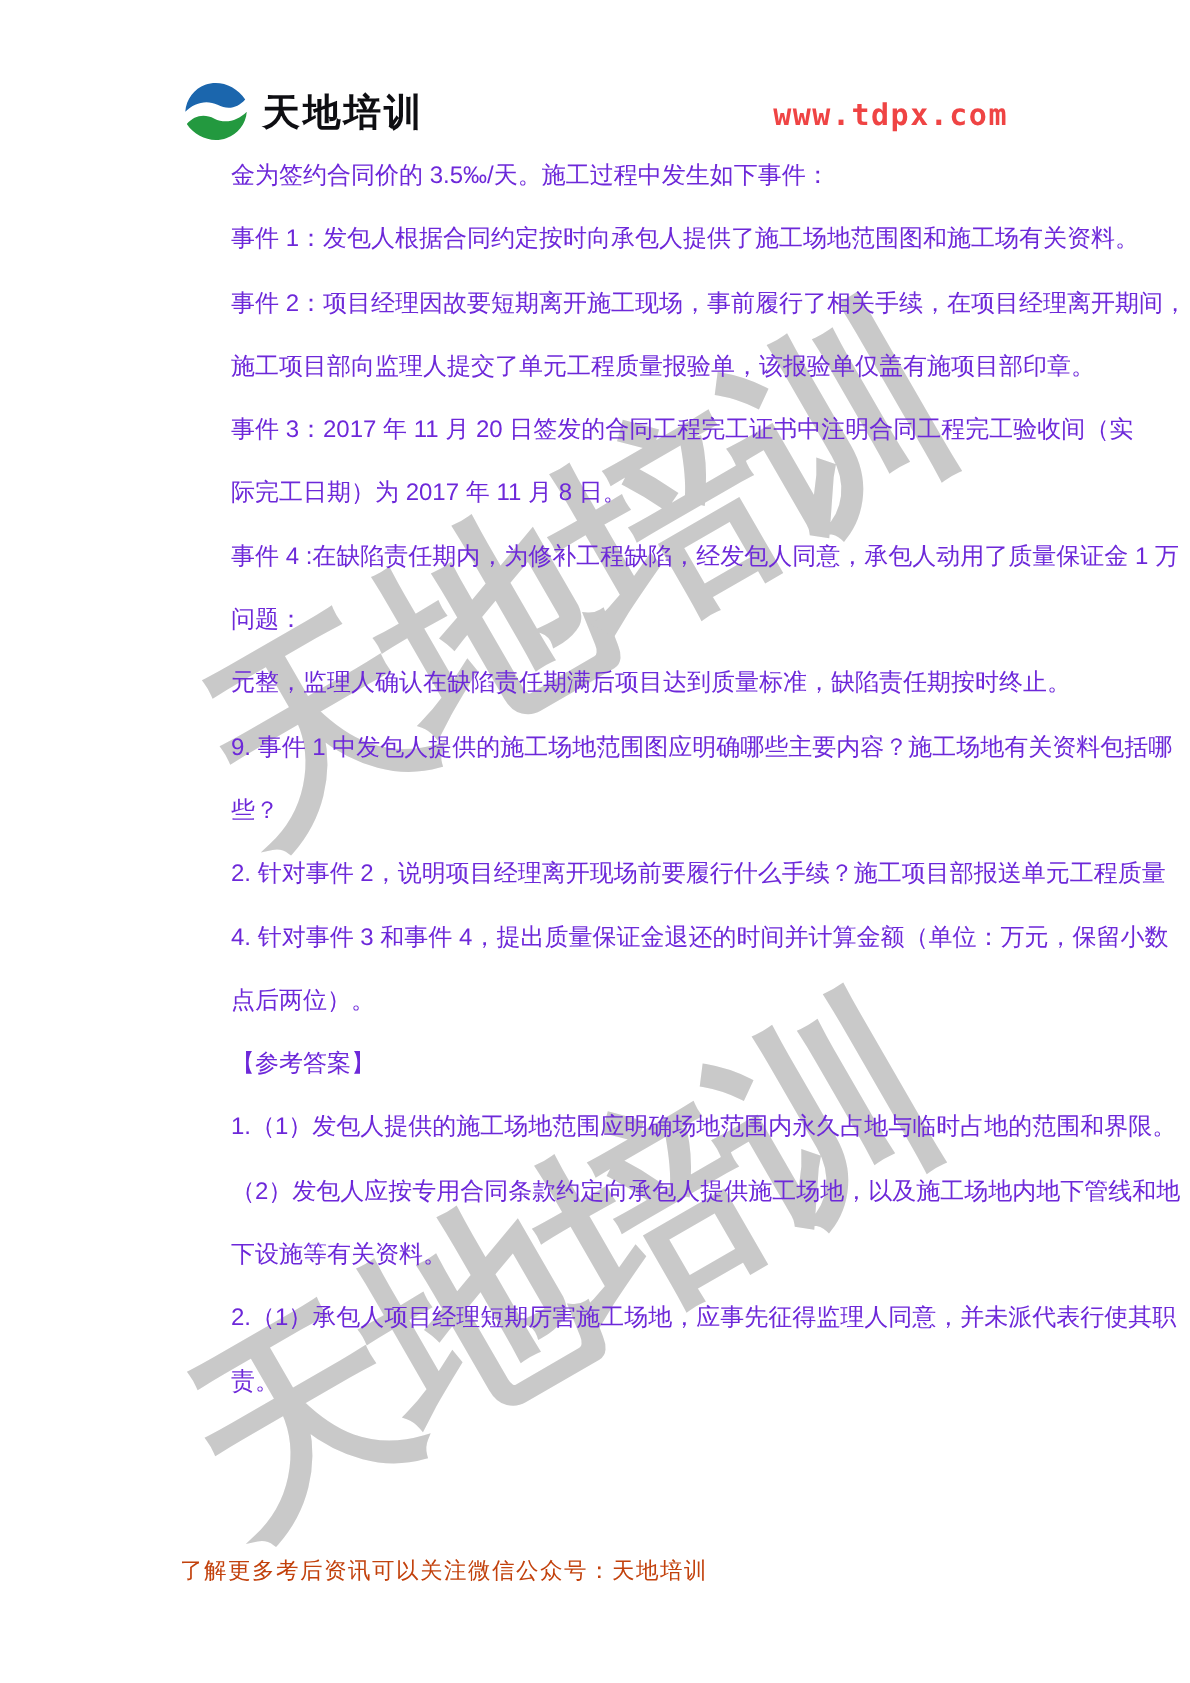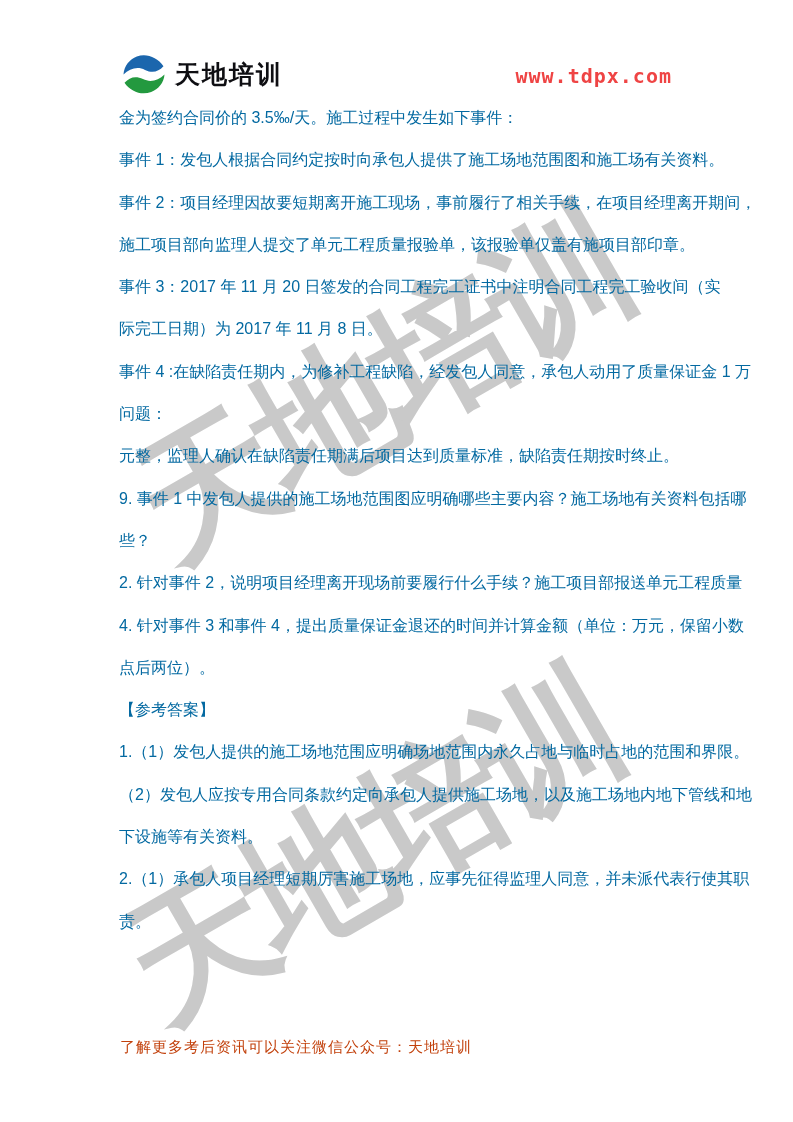--- a/index.html
+++ b/index.html
@@ -52,22 +52,23 @@
   
   .doc{
     position:absolute;
     left:119px;top:97px;width:558px;
     z-index:1;
   }
   .line{
     height:42.3px;
     line-height:42.3px;
     font-size:16px;
-    color:#0369a1;
+    color:#6d28d9;
     white-space:nowrap;
+    margin-left:35px;
   }
   
   .footer{
     position:absolute;
     left:120px;top:1038px;
     z-index:1;
     font-family:"Liberation Serif","DejaVu Serif",serif;
     font-size:15px;
     color:#c2410c;
     letter-spacing:1px;

